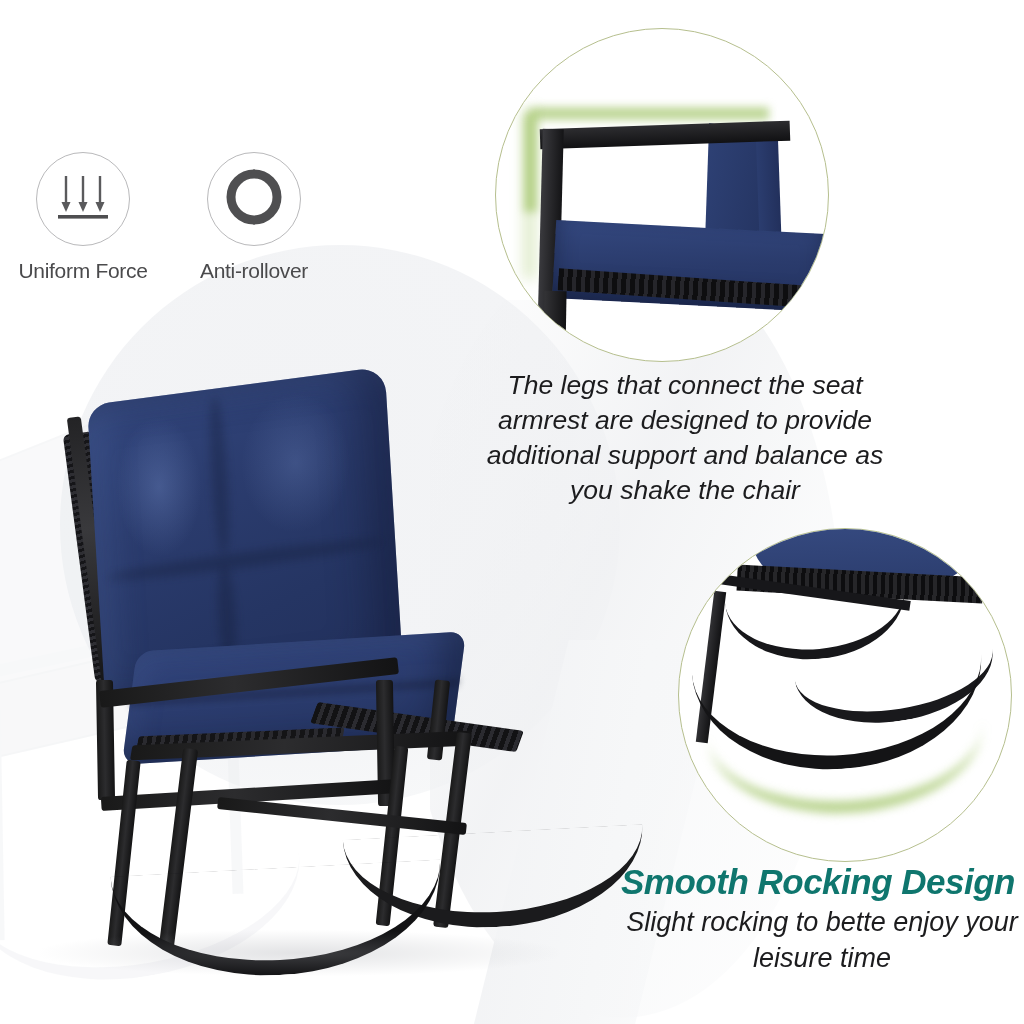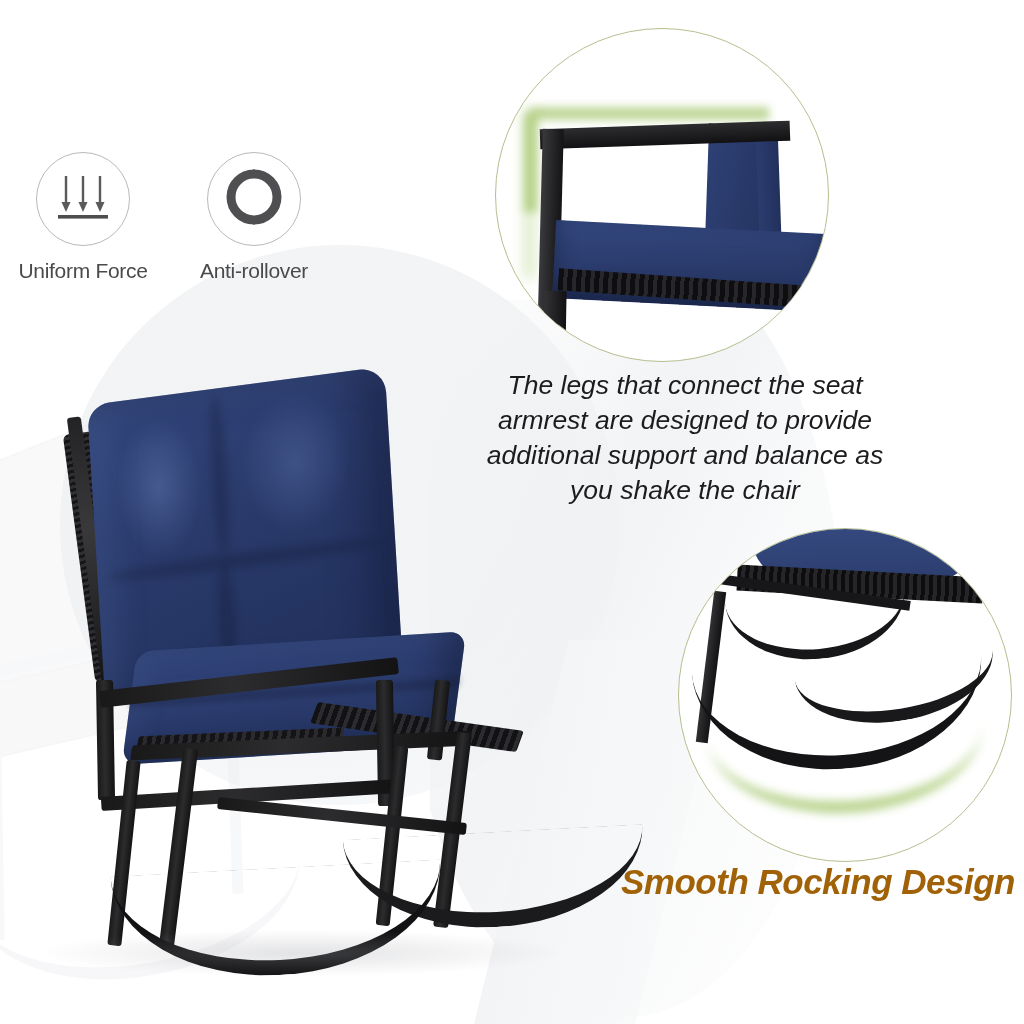--- a/index.html
+++ b/index.html
@@ -30,21 +30,21 @@
   
   .detail-circle{position:absolute;border-radius:50%;border:1.7px solid #b6bf8e;overflow:hidden;background:#fff;}
   #circle-top{left:495px;top:28px;width:332px;height:332px;}
   #circle-bottom{left:678px;top:528px;width:332px;height:332px;}
 
   
   .para{position:absolute;font-style:italic;color:#1c1c1e;text-align:center;line-height:1.32;}
   #para-legs{left:455px;top:368px;width:400px;font-size:26.5px;margin-left:30px;}
 
   .green-head{position:absolute;left:612px;top:862px;width:412px;font-size:35px;font-weight:bold;
-    font-style:italic;color:#a16207;text-align:center;white-space:nowrap;letter-spacing:-.5px;}
+    font-style:italic;color:#0f766e;text-align:center;white-space:nowrap;letter-spacing:-.5px;}
   #para-smooth{left:624px;top:905px;width:396px;font-size:27px;}
 
   
   .chair-wrap{position:absolute;left:0px;top:380px;width:640px;height:600px;}
 
   
   .ghost{position:absolute;left:-10px;top:30px;width:430px;height:520px;opacity:.30;
     transform:rotate(-7deg);transform-origin:60% 90%;}
   .ghost .gback{position:absolute;left:22px;top:8px;width:190px;height:260px;background:#eceef1;
     border:2px solid #e3e5e9;transform:skewY(-9deg) rotate(-6deg);border-radius:4px;}
@@ -240,20 +240,21 @@
     <div class="cb-weave"></div>
     <div class="cb-arc1"></div>
     <div class="cb-barTop"></div>
     <div class="cb-legL"></div>
     <div class="cb-rock2"></div>
     <div class="cb-rock"></div>
     <div class="cb-glow"></div>
   </div>
 
   <div class="green-head">Smooth Rocking Design</div>
+  <div class="para" id="para-smooth">Slight rocking to bette enjoy your leisure time</div>
 
   <div class="chair-wrap">
 
     <div class="ghost">
       <div class="gback"></div>
       <div class="garm"></div>
       <div class="gseat"></div>
       <div class="gleg1"></div>
       <div class="gleg2"></div>
       <div class="grock"></div>

